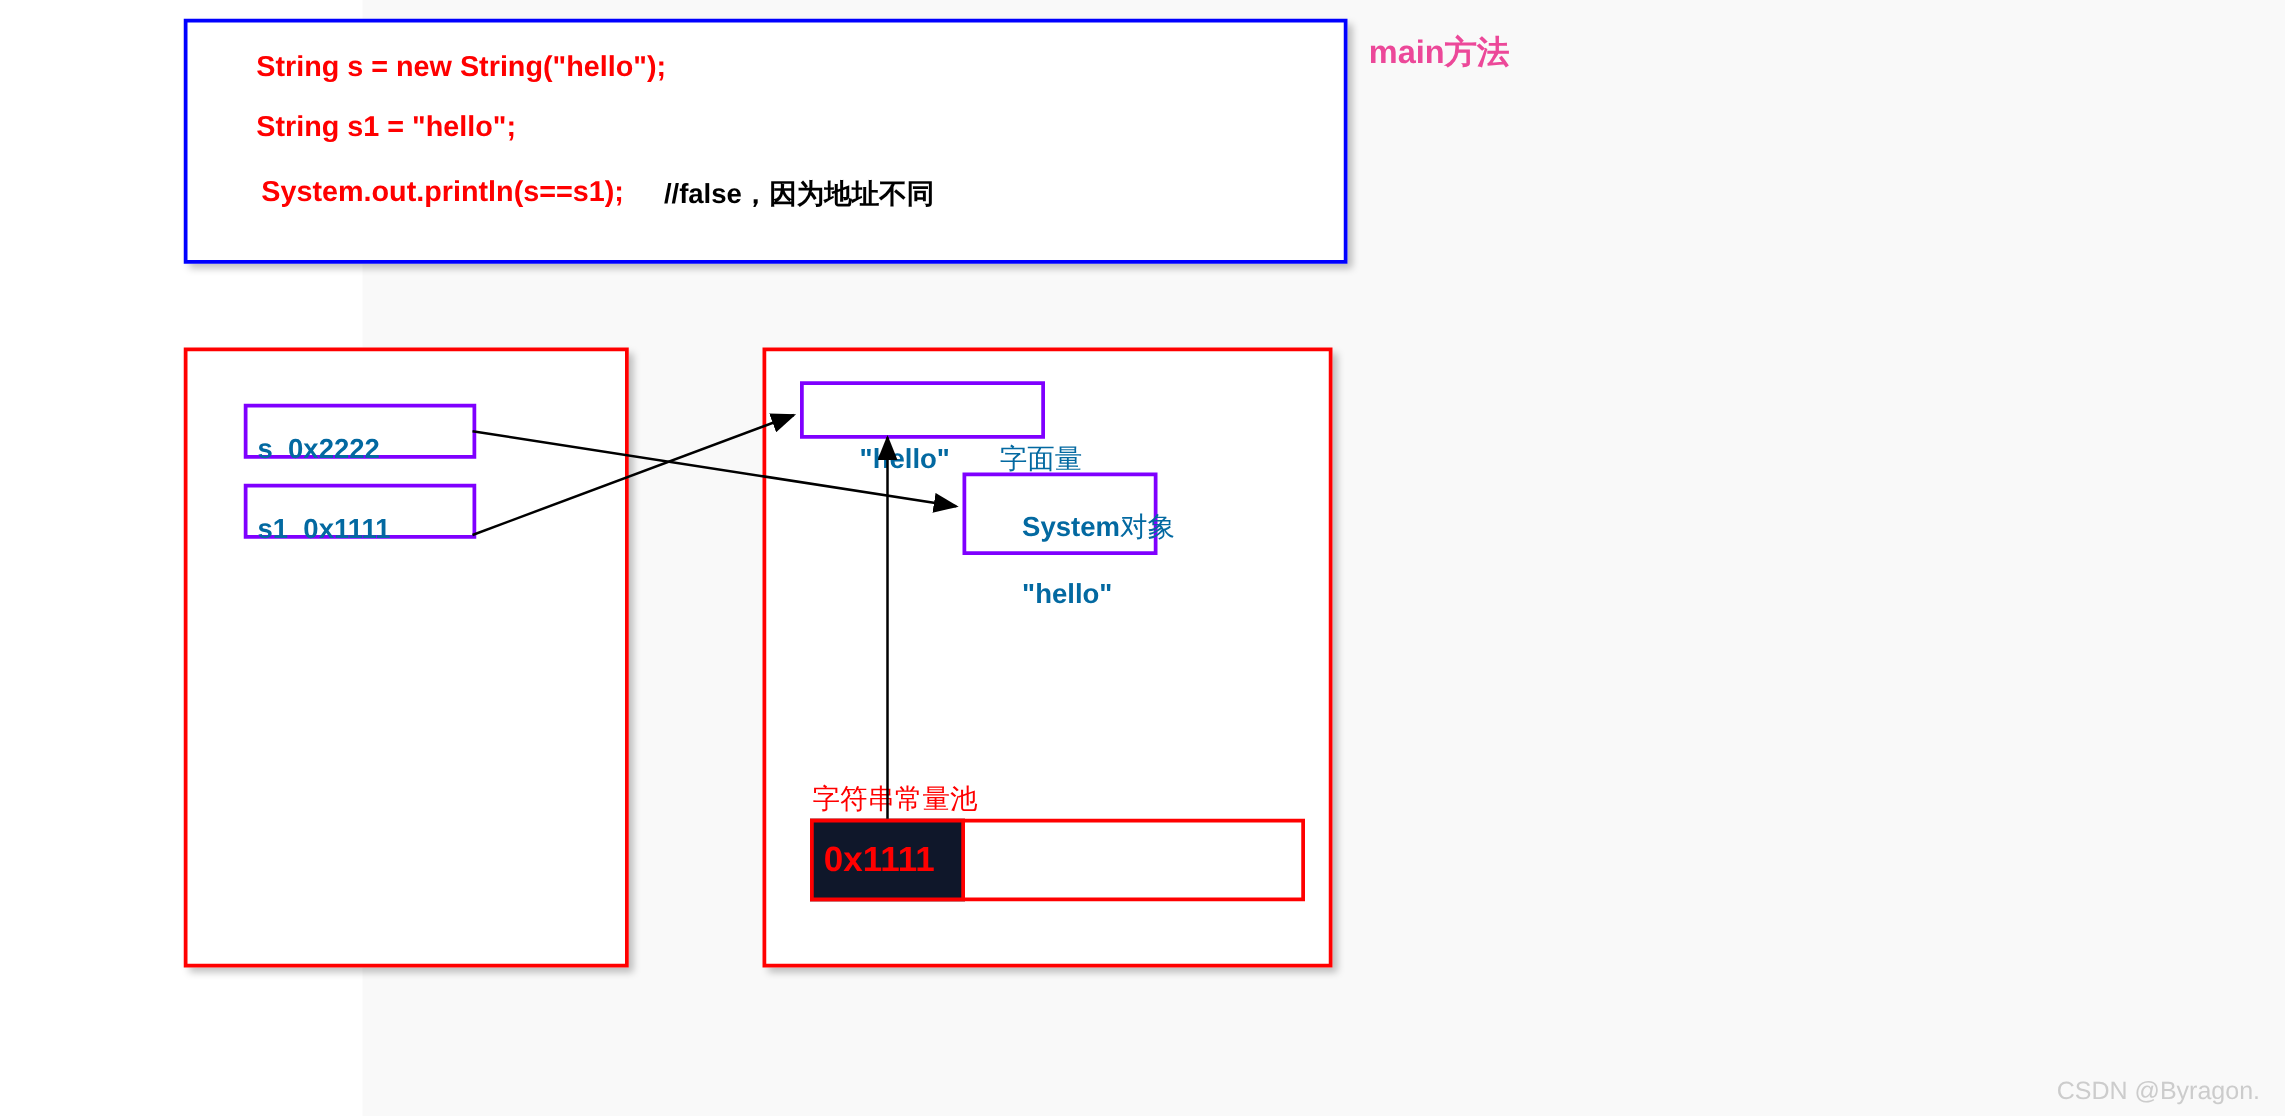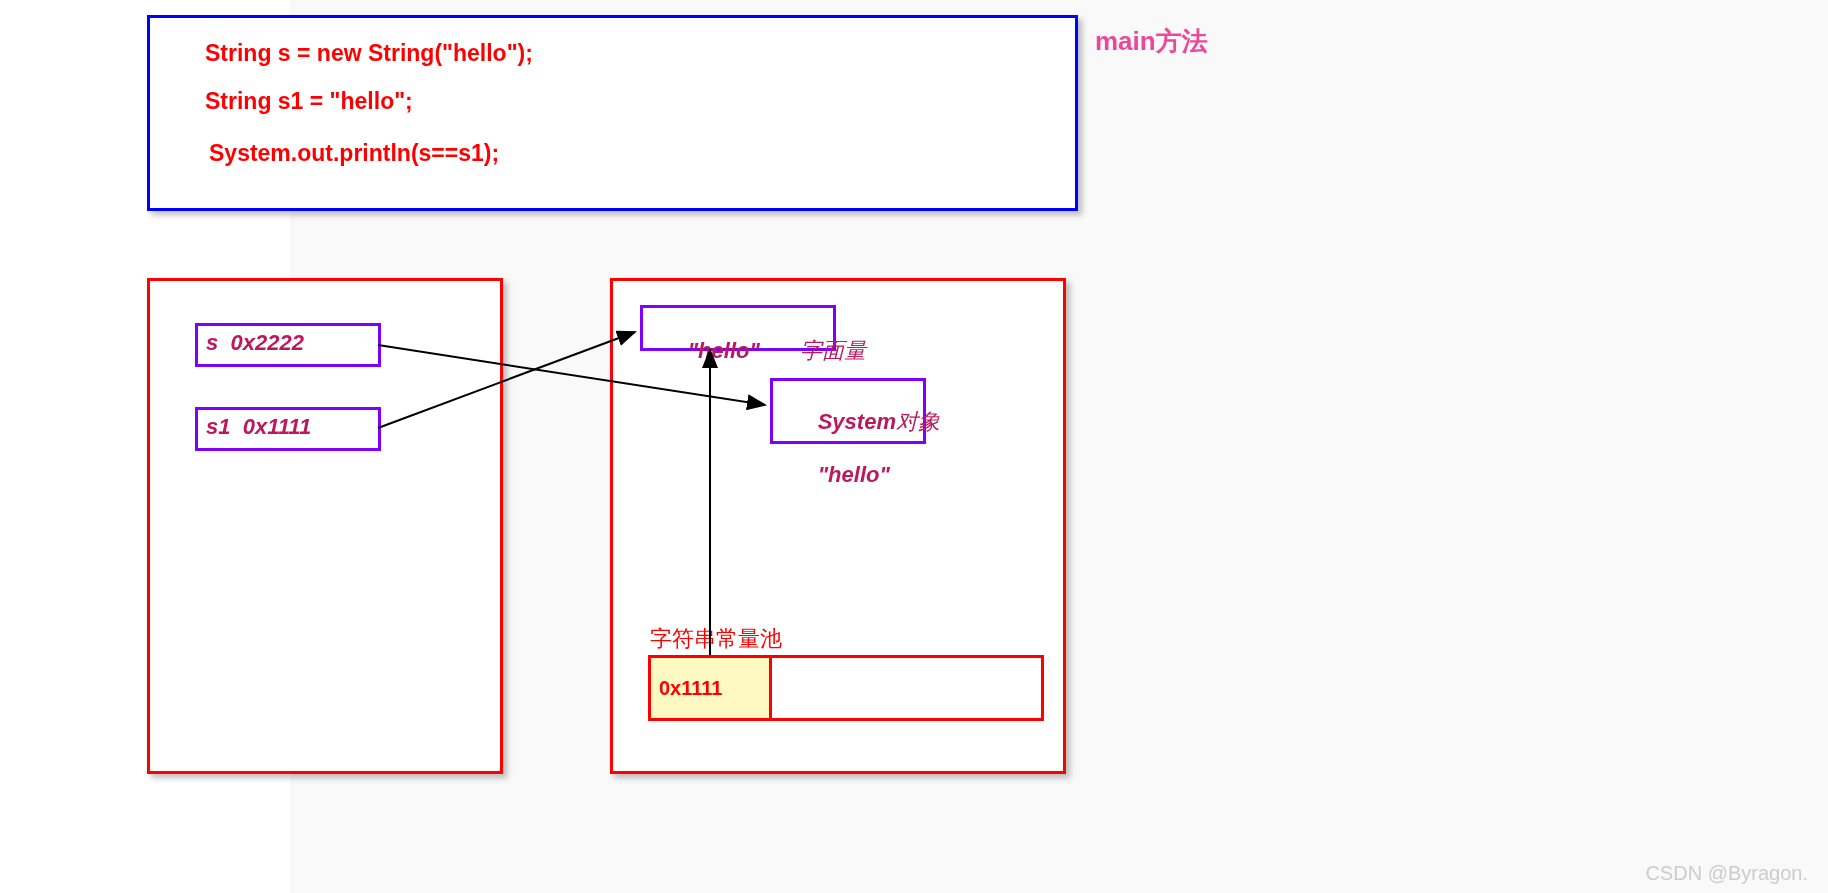--- a/index.html
+++ b/index.html
@@ -4,46 +4,47 @@
 <style>
   html,body{margin:0;padding:0;width:1828px;height:893px;font-family:Arial,"Microsoft YaHei",sans-serif;background:#fff;}
   .page{position:relative;width:1828px;height:893px;}
   .gray-strip{position:absolute;left:290px;top:0;width:1538px;height:893px;background:#f9f9f9;z-index:0;}
   .main-label{position:absolute;left:1095px;top:24px;font-size:26px;font-weight:bold;color:#ec4899;z-index:5;}
   .code-box{position:absolute;left:147px;top:15px;width:925px;height:190px;border:3px solid #0000ff;background:#fff;box-shadow:4px 4px 6px rgba(0,0,0,0.25);z-index:3;}
   .code-line{position:absolute;font-size:23px;font-weight:bold;color:#ff0000;white-space:pre;}
   .comment-line{position:absolute;font-size:22px;font-weight:bold;color:#000;white-space:pre;}
   .mem-box{position:absolute;border:3px solid #ff0000;background:#fff;box-shadow:4px 4px 6px rgba(0,0,0,0.25);z-index:2;}
   .slot{position:absolute;border:3px solid #7f00ff;background:#fff;z-index:4;}
-  .slot-text{font-size:22px;font-weight:bold;color:#be185d;padding:4px 8px;white-space:pre;line-height:1.2;font-style:italic;}
+  .slot-text{font-size:22px;font-weight:bold;color:#0369a1;padding:20px 8px;white-space:pre;line-height:1.2;}
   .pool-label{position:absolute;font-size:22px;color:#ff0000;z-index:4;}
   .pool-box{position:absolute;border:3px solid #ff0000;background:#fff;z-index:3;}
-  .pool-cell{position:absolute;border:3px solid #ff0000;background:#fef9c3;z-index:4;font-size:20px;font-weight:bold;color:#ff0000;display:flex;align-items:center;padding-left:8px;}
+  .pool-cell{position:absolute;border:3px solid #ff0000;background:#0f172a;z-index:4;font-size:28px;font-weight:bold;color:#ff0000;display:flex;align-items:center;padding-left:8px;}
   .watermark{position:absolute;right:20px;bottom:8px;font-size:20px;color:#ccc;z-index:10;}
   svg.arrows{position:absolute;left:0;top:0;width:1828px;height:893px;z-index:5;pointer-events:none;}
 </style>
 </head>
 <body>
 
 <div class="page">
   <div class="gray-strip"></div>
 
   <div class="main-label">main方法</div>
 
   <div class="code-box">
     <div class="code-line" style="left:55px;top:22px;">String s = new String("hello");</div>
     <div class="code-line" style="left:55px;top:70px;">String s1 = "hello";</div>
     <div class="code-line" style="left:59px;top:122px;">System.out.println(s==s1);</div>
+    <div class="comment-line" style="left:375px;top:122px;"> //false，因为地址不同</div>
   </div>
 
   <div class="mem-box" style="left:147px;top:278px;width:350px;height:490px;"></div>
   <div class="slot" style="left:195px;top:323px;width:180px;height:38px;">
     <div class="slot-text">s  0x2222</div>
   </div>
-  <div class="slot" style="left:195px;top:407px;width:180px;height:38px;">
+  <div class="slot" style="left:195px;top:387px;width:180px;height:38px;">
     <div class="slot-text">s1  0x1111</div>
   </div>
 
   <div class="mem-box" style="left:610px;top:278px;width:450px;height:490px;"></div>
 
   <div class="slot" style="left:640px;top:305px;width:190px;height:40px;">
     <div class="slot-text">
       <span>"hello"</span><span style="font-weight:normal;margin-left:40px;">字面量</span>
     </div>
   </div>

